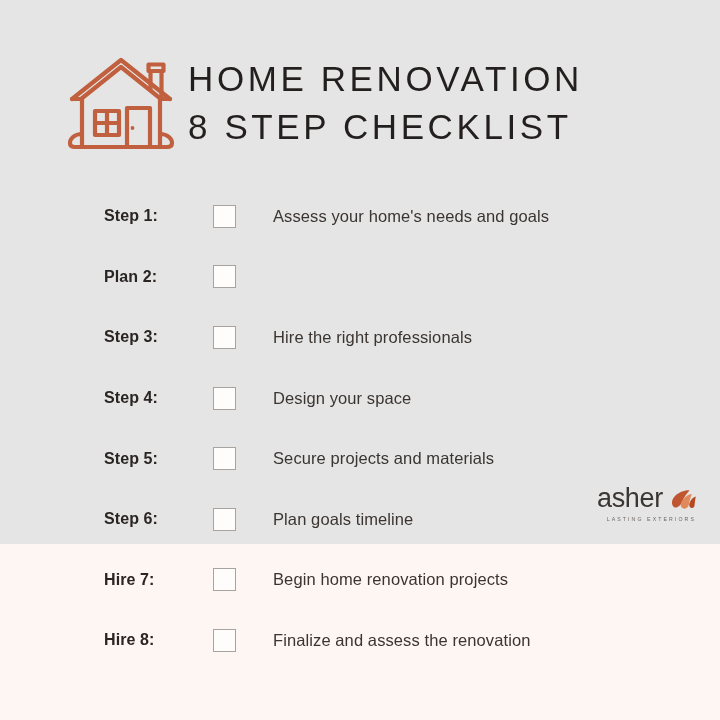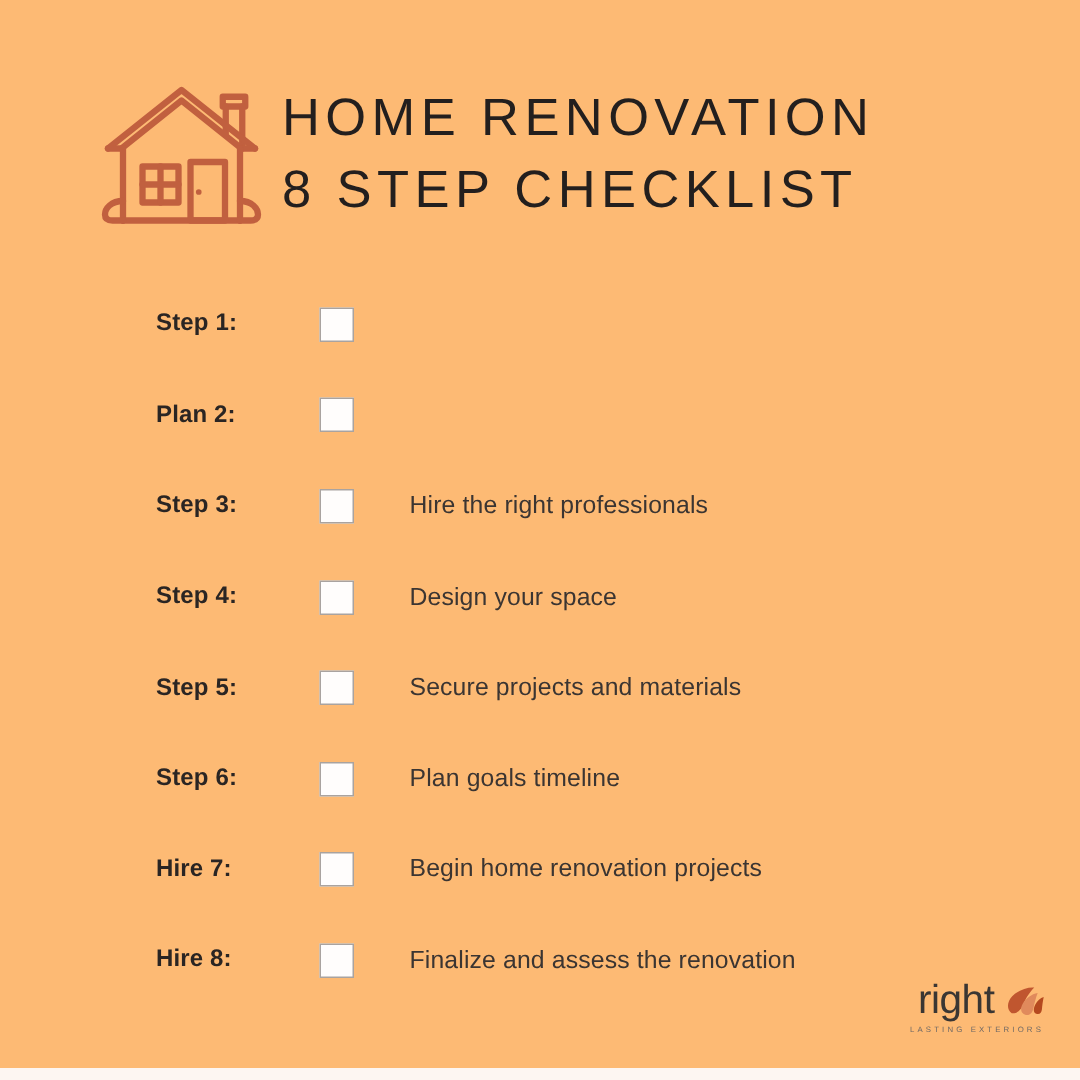--- a/index.html
+++ b/index.html
@@ -10,22 +10,22 @@
     width: 720px;
     height: 720px;
     background: #fdf6f2;
     font-family: "Liberation Sans", sans-serif;
     overflow: hidden;
   }
 
   #canvas {
     position: relative;
     width: 720px;
-    height: 712px;
-    background: #fdba74;
+    height: 544px;
+    background: #e5e5e5;
     box-sizing: border-box;
   }
 
   
   .header {
     position: absolute;
     left: 62px;
     top: 44px;
     display: flex;
     align-items: center;
@@ -167,20 +167,21 @@
       <div class="title-line">HOME RENOVATION</div>
       <div class="title-line">8 STEP CHECKLIST</div>
     </div>
   </div>
 
   <div class="checklist">
 
     <div class="row">
       <span class="step-label">Step 1:</span>
       <span class="checkbox"></span>
+      <span class="step-text">Assess your home's needs and goals</span>
     </div>
 
     <div class="row">
       <span class="step-label">Plan 2:</span>
       <span class="checkbox"></span>
     </div>
 
     <div class="row">
       <span class="step-label">Step 3:</span>
       <span class="checkbox"></span>
@@ -214,21 +215,21 @@
     <div class="row">
       <span class="step-label">Hire 8:</span>
       <span class="checkbox"></span>
       <span class="step-text">Finalize and assess the renovation</span>
     </div>
 
   </div>
 
   <div class="logo">
     <div class="logo-top">
-      <span class="logo-word">right</span>
+      <span class="logo-word">asher</span>
       <svg class="logo-mark" viewBox="0 0 30 28">
         <path d="M6.5 23.5 C3 21 3.2 16 6.8 12.2 C10.6 8.2 17 6 21.5 6.4 C19 9 16 13 14.5 17 C13.2 20.5 10.5 24 6.5 23.5 Z" fill="#c0562f"></path>
         <path d="M15.5 24.5 C12.5 23.5 12 20.5 13.8 17.2 C15.8 13.6 19.8 10.6 23.8 10 C22.6 13 21.6 16.8 21 20 C20.4 23 18.6 25.4 15.5 24.5 Z" fill="#e08a5c"></path>
         <path d="M22.8 23.8 C20.8 23 20.8 20.4 22.2 17.6 C23.4 15.2 25.6 13.2 27.8 12.6 C27.2 15.4 26.8 18.6 26.6 21 C26.4 23.2 25 24.6 22.8 23.8 Z" fill="#b5491f"></path>
       </svg>
     </div>
     <div class="logo-tagline">LASTING EXTERIORS</div>
   </div>
 
 </div>

